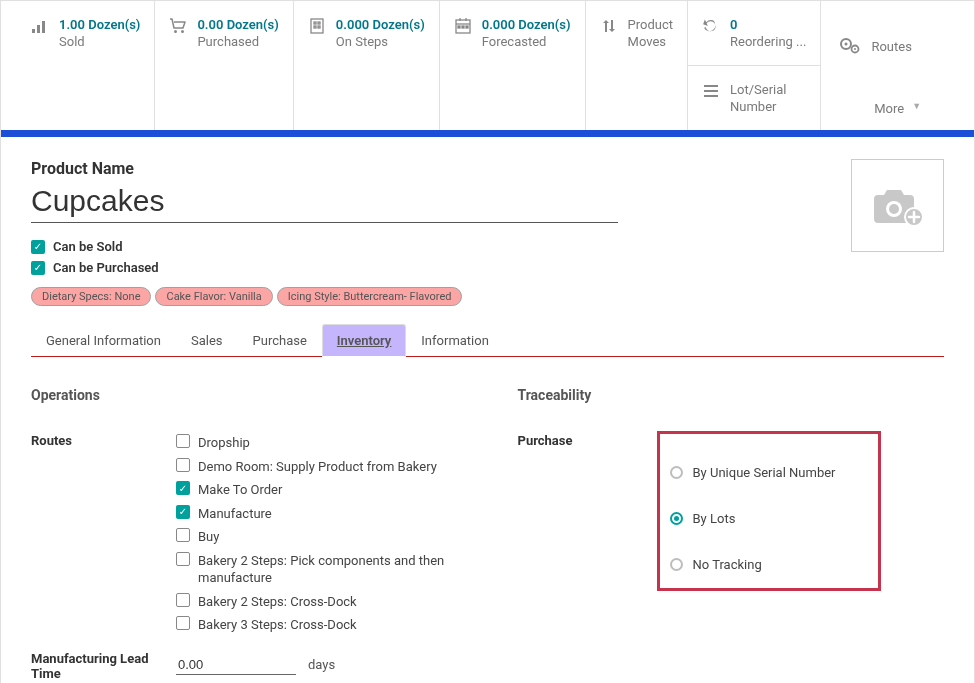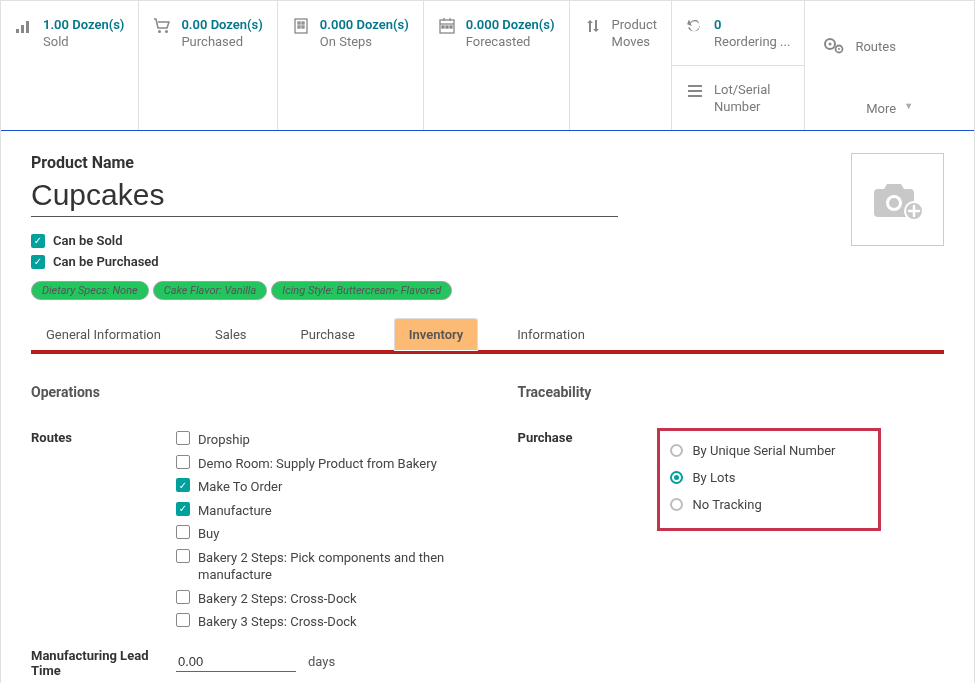--- a/index.html
+++ b/index.html
@@ -1,21 +1,21 @@
 <!DOCTYPE html>
 <html><head>
   <meta charset="utf-8">
   <style>
     * { box-sizing: border-box; margin: 0; padding: 0; }
     body { font-family: -apple-system, BlinkMacSystemFont, "Segoe UI", Roboto, Arial, sans-serif; font-size: 13px; color: #4c4c4c; background: #fff; }
 
     .container { width: 975px; border: 1px solid #e0e0e0; }
 
     
-    .stats-bar { display: flex; border-bottom: 1px solid #1d4ed8; }
+    .stats-bar { display: flex; border-bottom: 7px solid #1d4ed8; padding-left: 16px; }
     .stat-cell { padding: 16px 14px; border-right: 1px solid #e0e0e0; display: flex; align-items: flex-start; gap: 10px; min-width: 0; }
     .stat-icon { color: #888; font-size: 18px; flex: 0 0 auto; }
     .stat-text { display: flex; flex-direction: column; gap: 2px; min-width: 0; }
     .stat-value { color: #00778b; font-weight: 600; font-size: 13px; white-space: nowrap; }
     .stat-label { color: #7a7a7a; font-size: 13px; }
 
     .stat-cell.no-value .stat-text { justify-content: center; }
     .stat-col { display: flex; flex-direction: column; flex: 0 0 auto; }
     .stat-col .stat-cell { border-bottom: 1px solid #e0e0e0; }
     .stat-col .stat-cell:last-child { border-bottom: none; }
@@ -26,48 +26,48 @@
     
     .form-body { padding: 22px 30px; position: relative; }
     .prod-name-label { font-size: 16px; font-weight: 700; color: #333; margin-bottom: 6px; }
     .prod-name { font-size: 30px; color: #333; border: none; border-bottom: 1px solid #555; width: 587px; outline: none; padding: 0 0 4px 0; margin-bottom: 10px; background: transparent; }
     .chk-row { display: flex; align-items: center; gap: 8px; margin: 6px 0; }
     .chk-teal { width: 14px; height: 14px; background: #00a09d; border-radius: 2px; display: flex; align-items: center; justify-content: center; color: #fff; font-size: 10px; flex: 0 0 auto; cursor: pointer; }
     .chk-empty { width: 14px; height: 14px; border: 1.5px solid #888; border-radius: 2px; flex: 0 0 auto; cursor: pointer; background: #fff; }
     .chk-label { font-weight: 600; color: #333; font-size: 13px; }
 
     .tags-row { display: flex; flex-wrap: wrap; gap: 4px; margin-top: 12px; }
-    .tag { font-size: 11px; border: 1px solid #a0a0a0; border-radius: 10px; padding: 2px 10px; background: #22c55e; color: #555; font-style: italic; }
+    .tag { font-size: 11px; border: 1px solid #a0a0a0; border-radius: 10px; padding: 2px 10px; background: #fca5a5; color: #555; }
 
     .image-placeholder { position: absolute; top: 22px; right: 30px; width: 93px; height: 93px; border: 1px solid #ccc; display: flex; align-items: center; justify-content: center; color: #bcbcbc; cursor: pointer; }
 
     
-    .tabs { display: flex; margin-top: 18px; border-bottom: 4px solid #b91c1c; gap: 24px; }
+    .tabs { display: flex; margin-top: 18px; border-bottom: 1px solid #b91c1c; }
     .tab { padding: 8px 14px; border: 1px solid transparent; border-bottom: none; color: #555; cursor: pointer; font-size: 13px; background: transparent; }
-    .tab.active { border-color: #ddd; border-bottom: 1px solid #fff; margin-bottom: -1px; border-radius: 3px 3px 0 0; background: #fdba74; font-weight: 600; }
+    .tab.active { border-color: #ddd; border-bottom: 1px solid #fff; margin-bottom: -1px; border-radius: 3px 3px 0 0; background: #c4b5fd; font-weight: 600; text-decoration: underline; }
 
     
     .tab-content { display: flex; gap: 60px; padding: 30px 0 14px 0; }
     .col { flex: 1; min-width: 0; }
     .section-title { font-size: 14px; font-weight: 700; color: #555; margin-bottom: 28px; }
 
     .form-row { display: flex; align-items: flex-start; margin-bottom: 4px; }
     .form-label { width: 145px; font-weight: 700; color: #333; font-size: 13px; padding-top: 2px; }
     .form-field { flex: 1; min-width: 0; }
 
     .route-item { display: flex; align-items: flex-start; gap: 8px; padding: 3px 0; }
     .route-text { font-size: 13px; color: #444; line-height: 1.35; }
 
     .num-input { width: 120px; border: none; border-bottom: 1px solid #666; font-size: 13px; padding: 2px 2px; background: transparent; outline: none; color: #333; }
     .unit { margin-left: 12px; color: #555; font-size: 13px; }
 
     .lead-row { display: flex; align-items: center; margin-top: 12px; }
 
     .tracking-box { border: 3px solid #c4344c; padding: 6px 16px 10px 10px; margin-left: -6px; width: 224px; }
-    .radio-item { display: flex; align-items: center; gap: 10px; padding: 6px 0; cursor: pointer; }
+    .radio-item { display: flex; align-items: center; gap: 10px; padding: 6px 0; cursor: pointer; margin-top: 19px; }
     .radio-dot { width: 13px; height: 13px; border-radius: 50%; border: 2px solid #bdbdbd; flex: 0 0 auto; background: #fff; position: relative; }
     .radio-dot.checked { border-color: #00a09d; }
     .radio-dot.checked::after { content: ""; position: absolute; top: 2px; left: 2px; width: 5px; height: 5px; border-radius: 50%; background: #00a09d; }
     .radio-label { font-size: 13px; color: #444; }
 
     .ellip { max-width: 82px; overflow: hidden; text-overflow: ellipsis; white-space: nowrap; }
     svg { display: block; }
     .caret { font-size: 9px; color: #aaa; }
     .icon-sm { width: 18px; height: 18px; }
     .icon-routes { width: 22px; height: 20px; }

